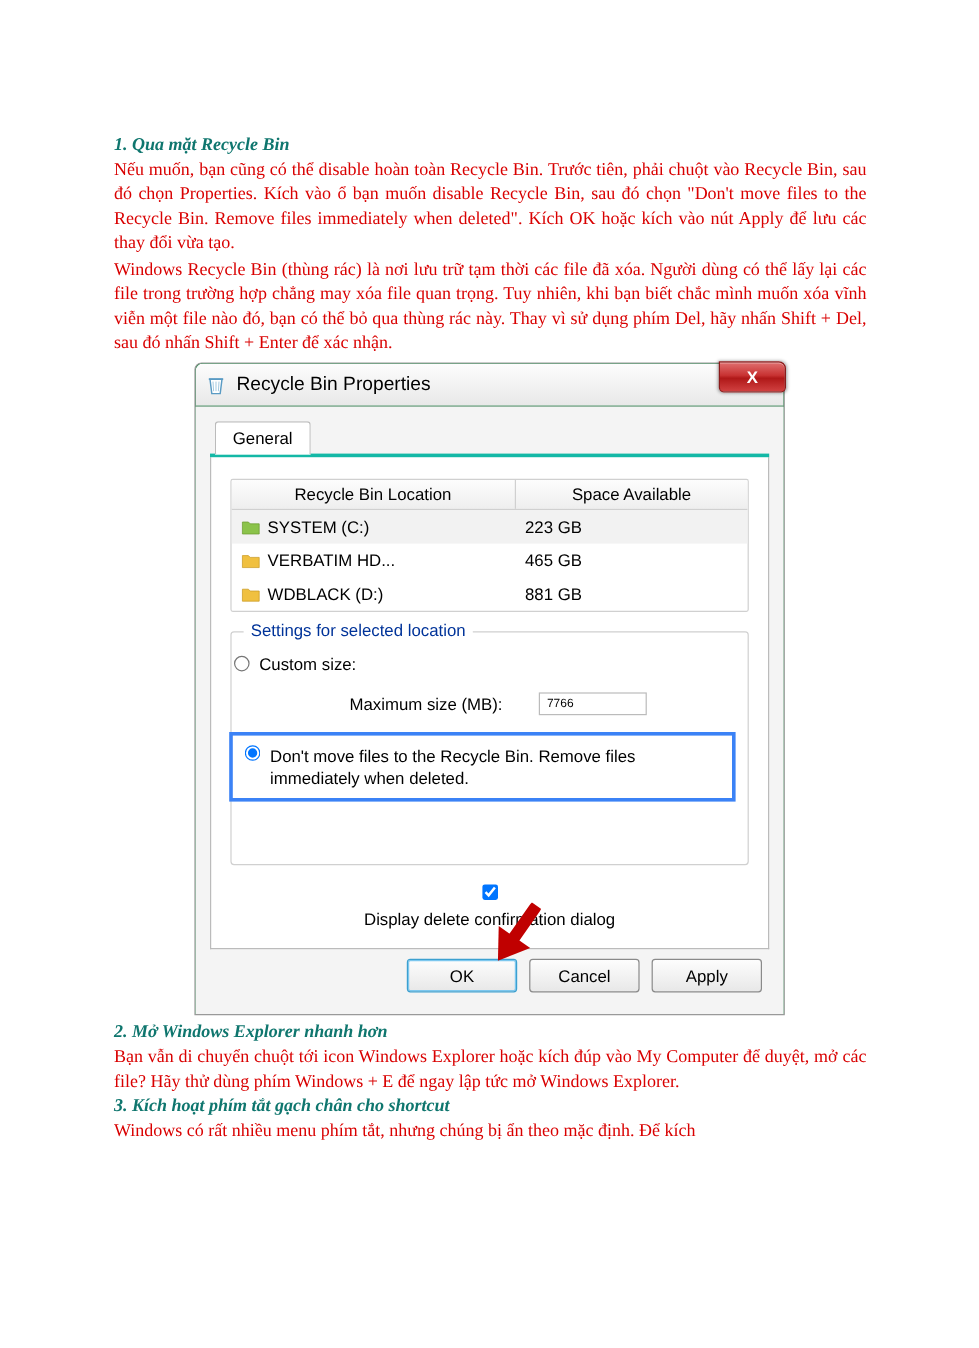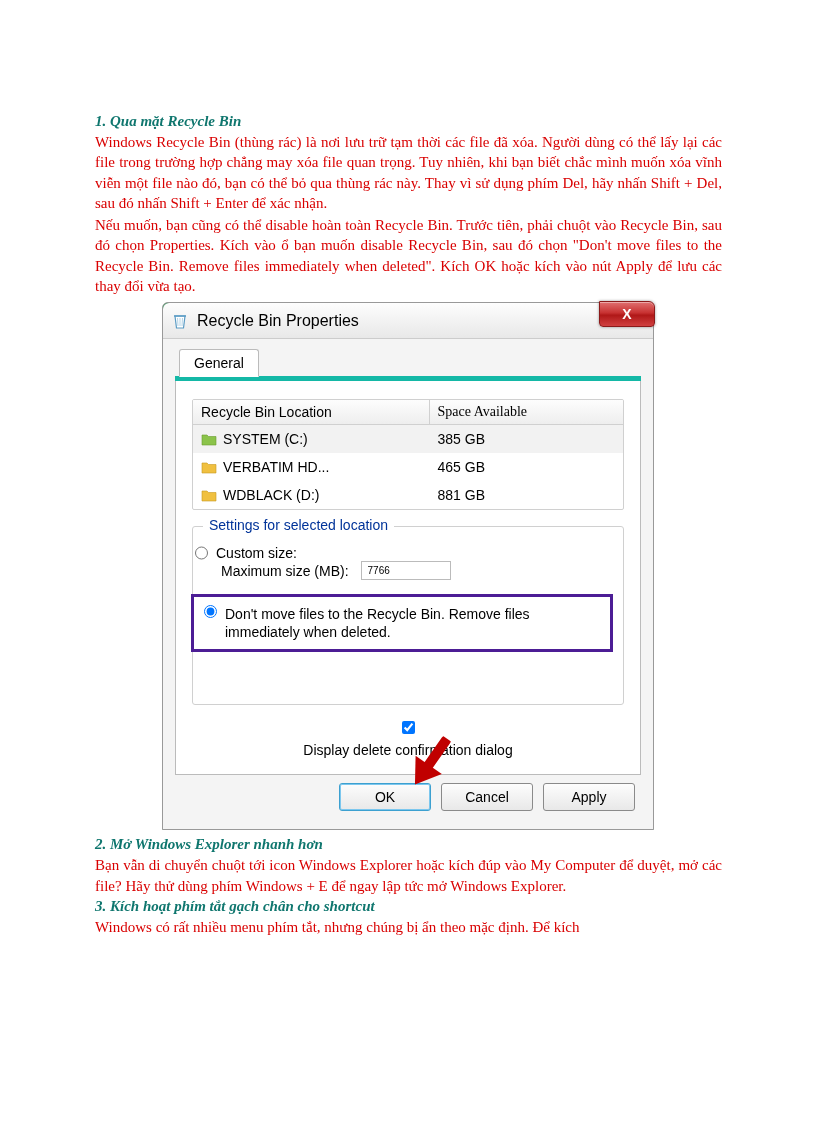--- a/index.html
+++ b/index.html
@@ -68,21 +68,21 @@
     font-family: Arial, sans-serif;
     box-shadow: 0 0 3px rgba(0,0,0,0.4), inset 0 1px 0 rgba(255,255,255,0.4);
   }
   .dialog-body {
     background: #f4f4f4;
     padding: 12px;
   }
   .tab-strip {
     height: 30px;
     position: relative;
-    border-bottom: 5px solid #14b8a6;
+    border-bottom: 3px solid #14b8a6;
   }
   .tab {
     position: absolute;
     left: 4px; bottom: -1px;
     background: #fff;
     border: 1px solid #bbb;
     border-bottom: 1px solid #fff;
     padding: 5px 14px;
     border-radius: 3px 3px 0 0;
     font-size: 14px;
@@ -98,23 +98,24 @@
     width: 100%;
     border-radius: 2px;
     overflow: hidden;
     margin-bottom: 16px;
   }
   .disk-header {
     display: flex;
     background: linear-gradient(to bottom, #fdfdfd, #eee);
     border-bottom: 1px solid #d0d0d0;
     font-size: 14px;
+    text-align: center;
   }
   .disk-header .col1 { width: 55%; padding: 4px 8px; border-right: 1px solid #d0d0d0; }
-  .disk-header .col2 { width: 45%; padding: 4px 8px; font-family: Liberation Serif, serif; }
+  .disk-header .col2 { width: 45%; padding: 4px 8px; }
   .disk-row {
     display: flex;
     font-size: 14px;
     padding: 2px 0;
   }
   .disk-row.selected { background: #f2f2f2; }
   .disk-row .col1 { width: 55%; padding: 4px 8px; display: flex; align-items: center; gap: 6px; }
   .disk-row .col2 { width: 45%; padding: 4px 8px; }
   .folder-icon {
     width: 16px; height: 14px;
@@ -132,40 +133,41 @@
     position: absolute;
     top: -10px; left: 10px;
     background: #fff;
     padding: 0 6px;
     color: #003399;
     font-size: 14px;
   }
   .radio-row {
     display: flex;
     gap: 8px;
-    margin-bottom: 0;
+    margin-bottom: 16px;
   }
   .radio-row input[type=radio] { margin: 0; }
   .indent-row {
     display: flex;
     align-items: center;
     margin-left: 26px;
-    gap: 12px;
+    gap: 30px;
     margin-bottom: 14px;
+    justify-content: center;
   }
   .mb-input {
     width: 90px;
     border: 1px solid #bbb;
     padding: 3px 6px;
     font-family: inherit;
     font-size: 10px;
     text-align: left;
   }
   .highlight-box {
-    border: 3px solid #4c1d95;
+    border: 3px solid #3b82f6;
     padding: 8px 10px;
     margin: 0 -4px;
   }
   .highlight-box .radio-row { margin-bottom: 0; align-items: flex-start; }
   .highlight-box label { line-height: 1.3; }
   .check-row {
     display: flex;
     align-items: center;
     gap: 8px;
     flex-direction: column;
@@ -198,22 +200,22 @@
     top: -42px;
     transform: rotate(35deg);
   }
 </style>
 </head>
 <body>
 
 <div class="page">
 
   <div class="heading">1. Qua mặt Recycle Bin</div>
+  <div class="para">Nếu muốn, bạn cũng có thể disable hoàn toàn Recycle Bin. Trước tiên, phải chuột vào Recycle Bin, sau đó chọn Properties. Kích vào ổ bạn muốn disable Recycle Bin, sau đó chọn "Don't move files to the Recycle Bin. Remove files immediately when deleted". Kích OK hoặc kích vào nút Apply để lưu các thay đổi vừa tạo.</div>
   <div class="para">Windows Recycle Bin (thùng rác) là nơi lưu trữ tạm thời các file đã xóa. Người dùng có thể lấy lại các file trong trường hợp chẳng may xóa file quan trọng. Tuy nhiên, khi bạn biết chắc mình muốn xóa vĩnh viễn một file nào đó, bạn có thể bỏ qua thùng rác này. Thay vì sử dụng phím Del, hãy nhấn Shift + Del, sau đó nhấn Shift + Enter để xác nhận.</div>
-  <div class="para">Nếu muốn, bạn cũng có thể disable hoàn toàn Recycle Bin. Trước tiên, phải chuột vào Recycle Bin, sau đó chọn Properties. Kích vào ổ bạn muốn disable Recycle Bin, sau đó chọn "Don't move files to the Recycle Bin. Remove files immediately when deleted". Kích OK hoặc kích vào nút Apply để lưu các thay đổi vừa tạo.</div>
 
   <div class="dialog-wrap">
     <div class="titlebar">
       <span class="icon">
         <svg viewBox="0 0 18 18">
             <path d="M4 4 L14 4 L12.5 16 L5.5 16 Z" fill="#fff" stroke="#5a9bc4" stroke-width="1.2"></path>
             <path d="M3 4 L15 4" stroke="#5a9bc4" stroke-width="1.5"></path>
             <path d="M6.5 6 L7 14 M9 6 L9 14 M11.5 6 L11 14" stroke="#a0c8e0" stroke-width="0.8"></path>
           </svg>
       </span>
@@ -233,21 +235,21 @@
             <div class="col1">Recycle Bin Location</div>
             <div class="col2">Space Available</div>
           </div>
           <div class="disk-row selected">
             <div class="col1">
               <span class="folder-icon"><svg viewBox="0 0 16 14">
                     <path d="M1 3 L6 3 L7.5 4.5 L15 4.5 L15 13 L1 13 Z" fill="#8bc34a" stroke="#6a9b2e" stroke-width="0.6"></path>
                   </svg></span>
               <span>SYSTEM (C:)</span>
             </div>
-            <div class="col2">385 GB</div>
+            <div class="col2">223 GB</div>
           </div>
           <div class="disk-row">
             <div class="col1">
               <span class="folder-icon"><svg viewBox="0 0 16 14">
                     <path d="M1 3 L6 3 L7.5 4.5 L15 4.5 L15 13 L1 13 Z" fill="#f0c040" stroke="#c89820" stroke-width="0.6"></path>
                   </svg></span>
               <span>VERBATIM HD...</span>
             </div>
             <div class="col2">465 GB</div>
           </div>

